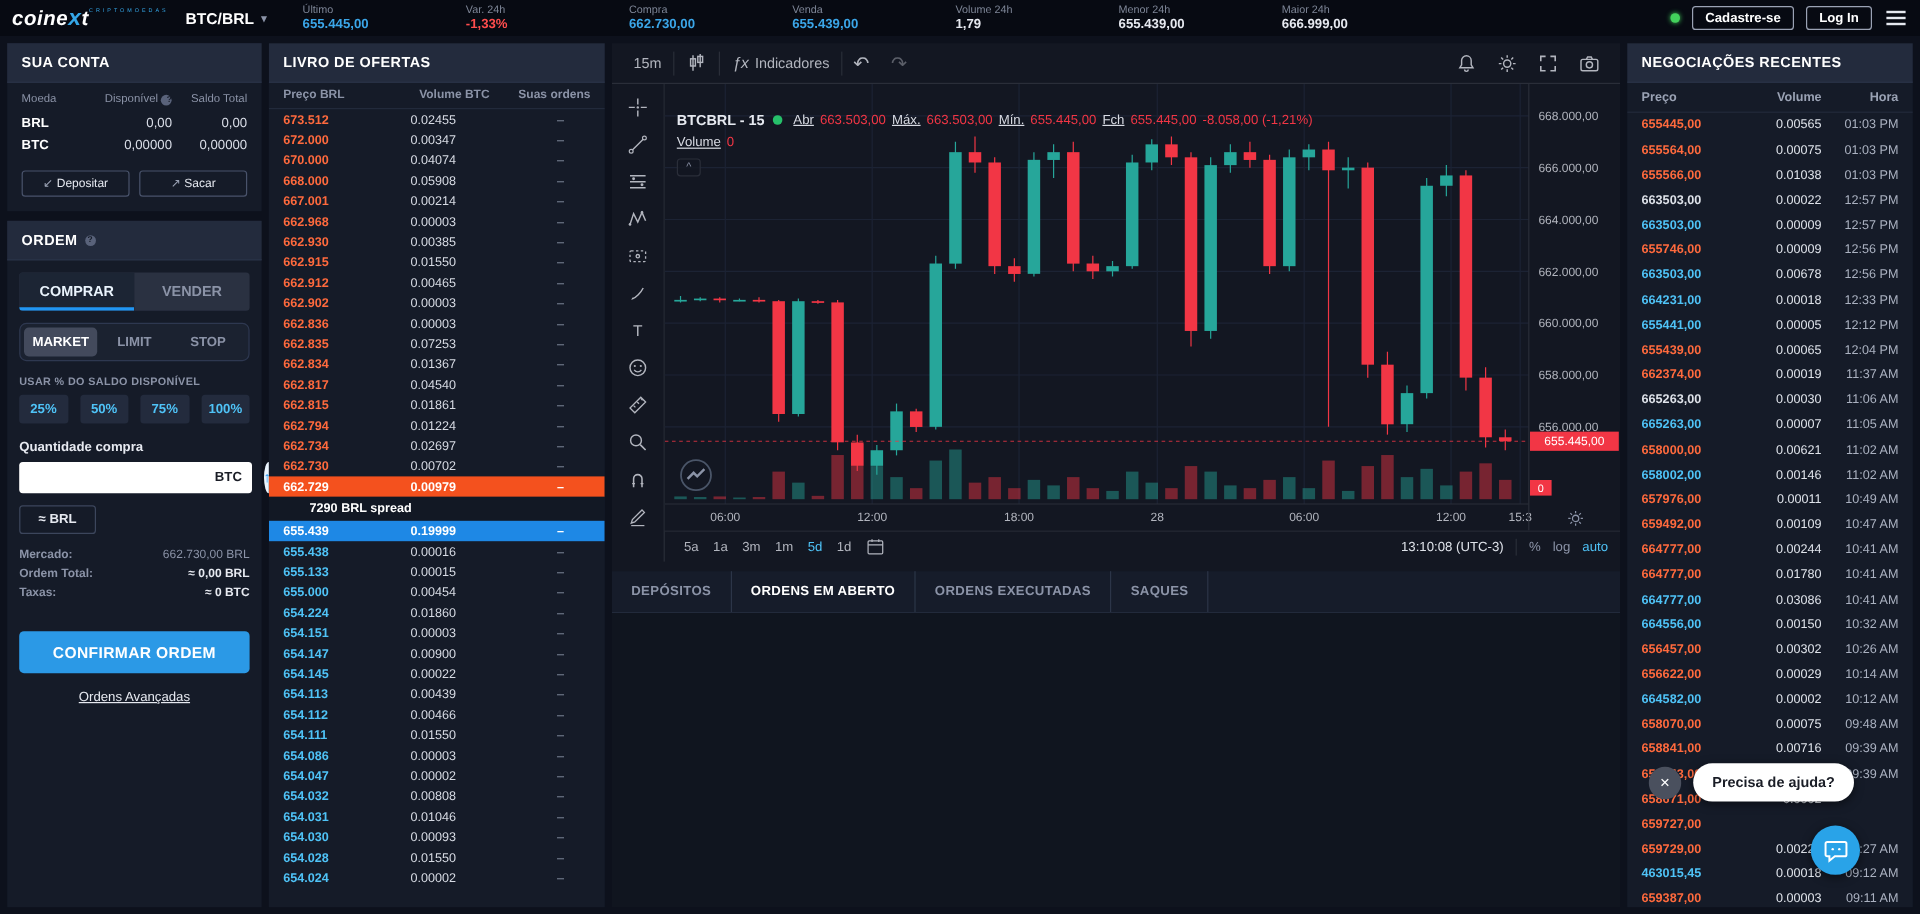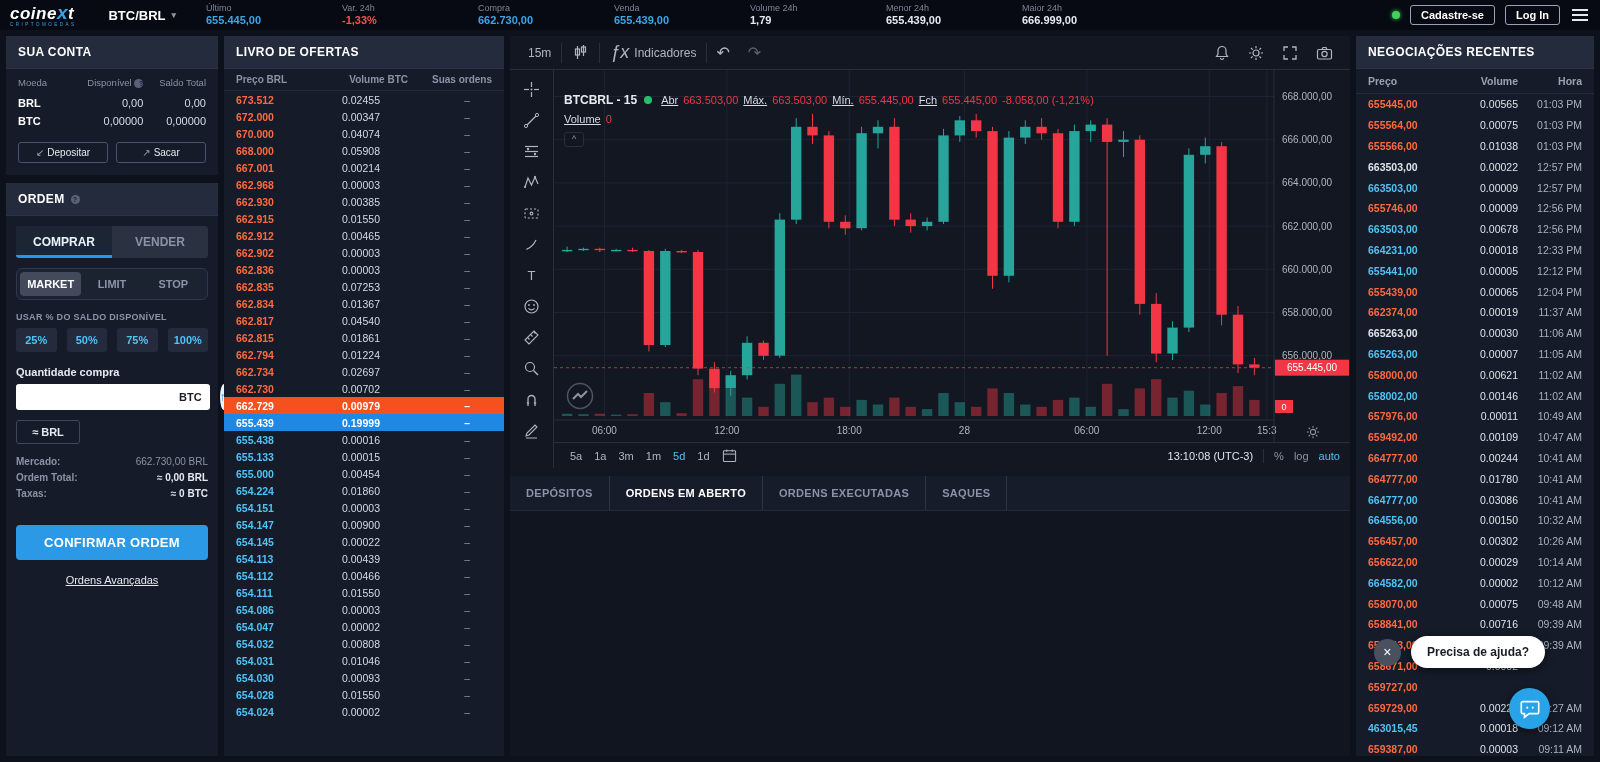--- a/index.html
+++ b/index.html
@@ -2,21 +2,21 @@
 <html><head>
 <meta charset="utf-8">
 <style>
   * { margin:0; padding:0; box-sizing:border-box; }
   html,body { width:1600px; height:762px; overflow:hidden; background:#0d111c;
     font-family:"Liberation Sans", sans-serif; }
   #app { position:relative; width:1600px; height:762px; background:#0d111c; color:#e6e9f0; }
 
   
   .topbar { height:30px; background:#070a12; display:flex; align-items:center; padding:0 10px; }
-  .logo-wrap { display:flex; flex-direction:column; line-height:1; margin-right:32px;justify-content:flex-end; }
+  .logo-wrap { display:flex; flex-direction:row; line-height:1; margin-right:14px;justify-content:flex-end; }
   .logo-main { font-size:17px; font-weight:bold; font-style:italic; color:#fff; letter-spacing:.5px; }
   .logo-x { color:#35a7e8; font-size:19px; }
   .logo-sub { font-size:4.5px; letter-spacing:2.5px; color:#35a7e8; margin-top:1px; }
   .pair-sel { display:flex; align-items:center; gap:6px; font-size:13px; font-weight:bold; color:#fff;
     margin-right:30px; cursor:pointer; }
   .pair-sel .caret { font-size:9px; color:#8b93a7; }
   .stats { display:flex; }
   .stat { min-width:112px; margin-right:24px; display:flex; flex-direction:column; line-height:1.2; }
   .stat-label { font-size:9px; color:#7d8596; }
   .stat-value { font-size:11px; font-weight:bold; }
@@ -102,21 +102,21 @@
   .spread-row { height:20px; line-height:20px; font-size:10.5px; font-weight:bold; color:#fff; padding-left:34px; background:#121824; }
 
   
   .chart-toolbar { height:34px; display:flex; align-items:center; padding:0 8px; border-bottom:1px solid #2a2e39;
     color:#b2b5be; }
   .ct-item { display:flex; align-items:center; gap:5px; padding:0 10px; font-size:12px; cursor:pointer; height:34px; }
   .ct-sep { width:1px; height:20px; background:#2a2e39; }
   .ct-right { margin-left:auto; display:flex; align-items:center; }
   .ct-icon { padding:0 9px; cursor:pointer; display:flex; align-items:center; height:34px; }
   .ct-dim { opacity:.45; }
-  .fx { font-style:italic; font-size:18px; }
+  .fx { font-style:italic; font-size:13px; }
   .chart-widget { display:flex; height:398px; }
   .draw-toolbar { width:44px; border-right:1px solid #2a2e39; display:flex; flex-direction:column; align-items:center;
     padding-top:10px; gap:13px; }
   .dt-icon { width:26px; height:18px; display:flex; align-items:center; justify-content:center; cursor:pointer; }
   .chart-stack { flex:1; display:flex; flex-direction:column; min-width:0; }
   .chart-main { position:relative; height:372px; background:#131722; }
   .chart-legend { position:absolute; top:20px; left:10px; font-size:11px; line-height:1.7; z-index:3; }
   .lg-row { display:flex; align-items:center; gap:5px; white-space:nowrap; }
   .lg-sym { color:#e6e9f0; font-weight:bold; font-size:12px; margin-right:2px; }
   .lg-dot { width:8px; height:8px; border-radius:50%; background:#26c06a; margin-right:4px; }
@@ -402,20 +402,21 @@
           <div class="book-row ask">
             <span class="bk-price">662.730</span>
             <span class="bk-vol">0.00702</span>
             <span class="bk-own">–</span>
           </div>
           <div class="book-row ask hl-ask">
             <span class="bk-price">662.729</span>
             <span class="bk-vol">0.00979</span>
             <span class="bk-own">–</span>
           </div>
+          <div class="spread-row">7290 BRL spread</div>
           <div class="book-row bid hl-bid">
             <span class="bk-price">655.439</span>
             <span class="bk-vol">0.19999</span>
             <span class="bk-own">–</span>
           </div>
           <div class="book-row bid">
             <span class="bk-price">655.438</span>
             <span class="bk-vol">0.00016</span>
             <span class="bk-own">–</span>
           </div>

